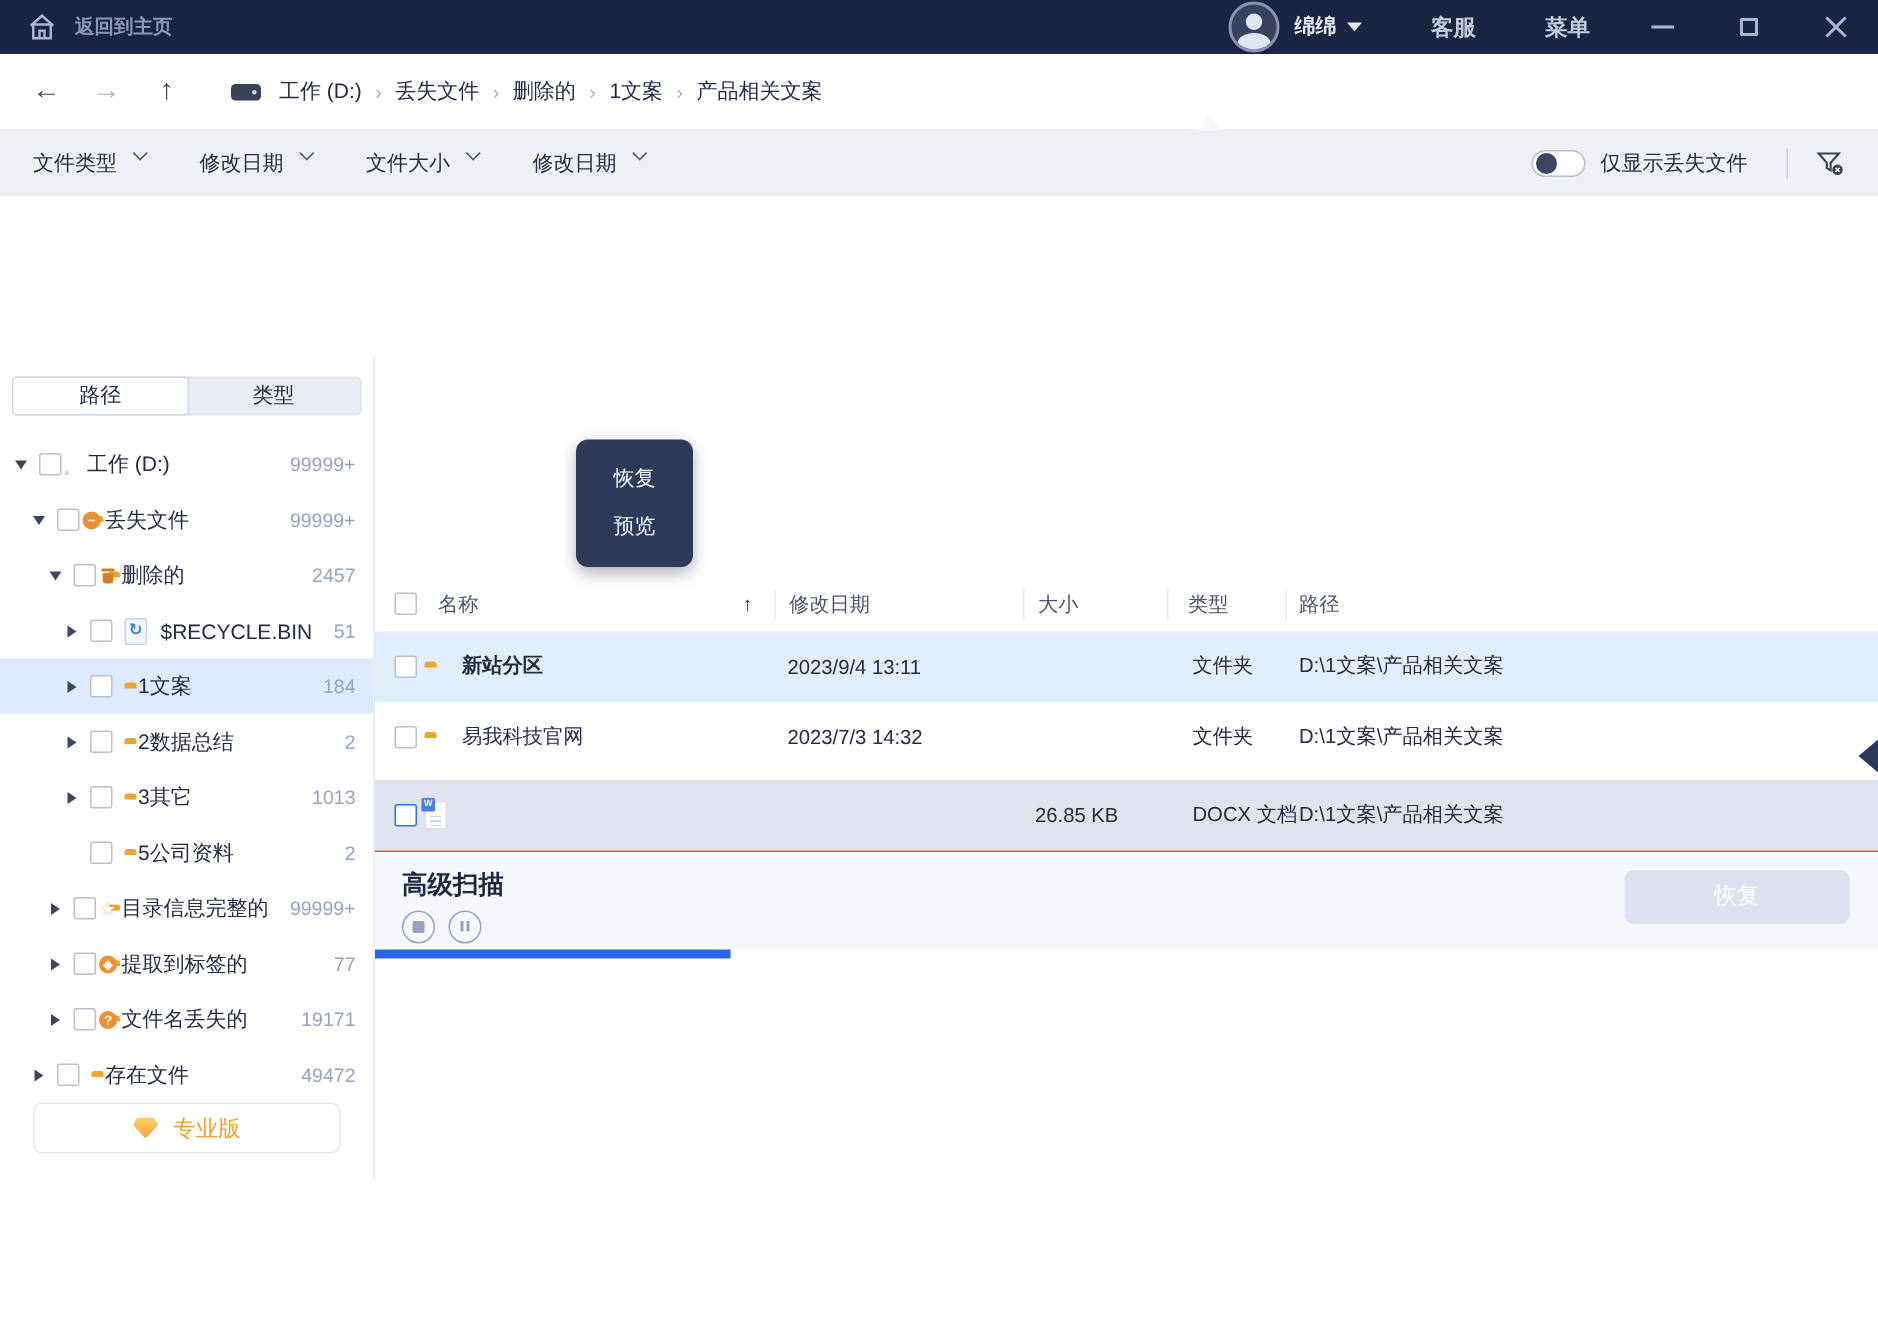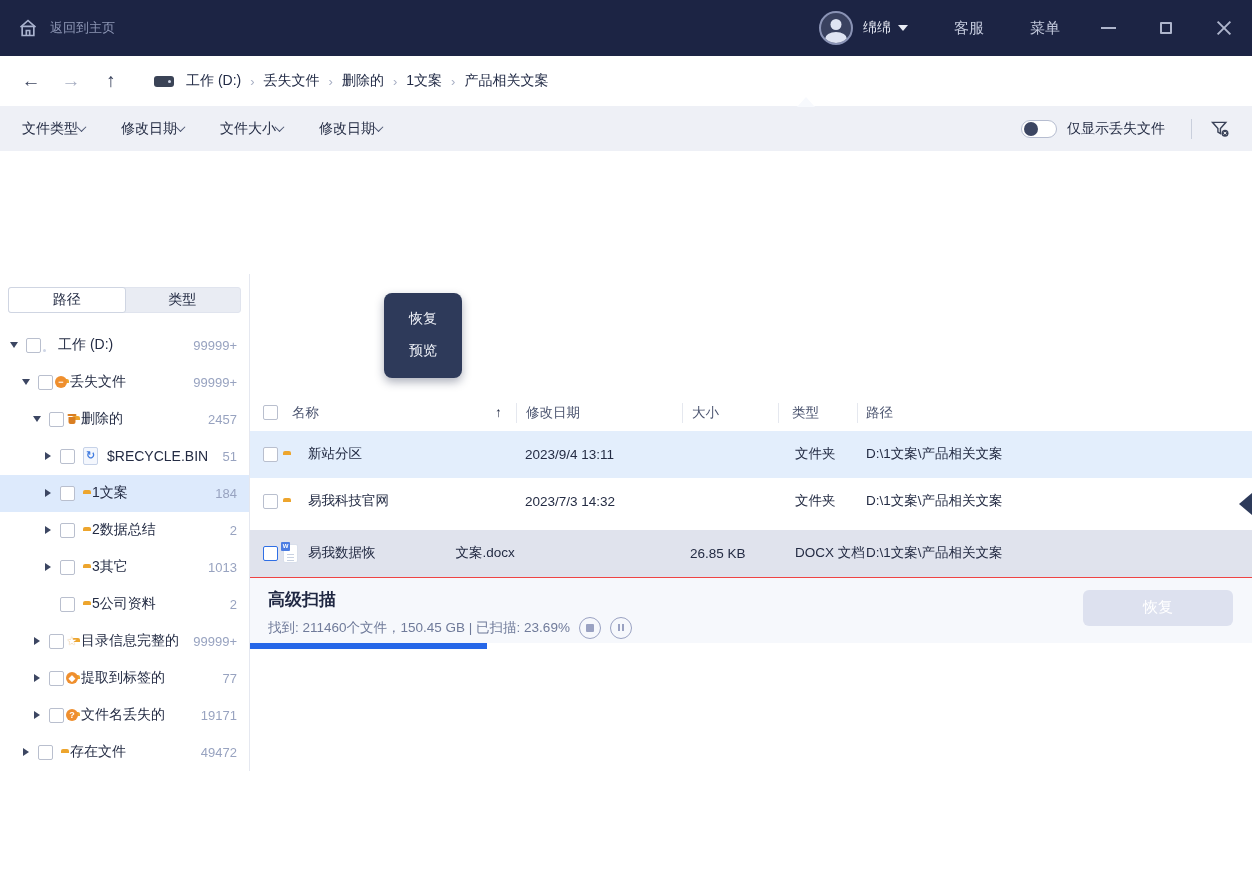--- a/index.html
+++ b/index.html
@@ -1,21 +1,21 @@
 <!DOCTYPE html>
 <html><head>
 <meta charset="utf-8">
 <style>
   * { margin:0; padding:0; box-sizing:border-box; }
   html,body { background:#cfd3dd; }
   body { font-family:"Liberation Sans","DejaVu Sans",sans-serif; }
   .window { position:relative; width:1252px; height:893px; background:#fff; overflow:hidden; display:flex; flex-direction:column; }
 
   
-  .titlebar { height:56px; background:#1c2444; display:flex; align-items:center; padding:0 18px; flex:none; }
+  .titlebar { height:36px; background:#1c2444; display:flex; align-items:center; padding:0 18px; flex:none;font-weight:bold; }
   .home-group { display:flex; align-items:center; gap:12px; }
   .home-label { color:#8d96b5; font-size:13px; }
   .tb-right { margin-left:auto; display:flex; align-items:center; }
   .avatar { width:34px; height:34px; border-radius:50%; background:#39415f; border:2px solid #8a93b5; position:relative; overflow:hidden; }
   .avatar::before { content:""; position:absolute; left:50%; top:6px; transform:translateX(-50%); width:11px; height:11px; border-radius:50%; background:#dfe4f2; }
   .avatar::after { content:""; position:absolute; left:50%; top:19px; transform:translateX(-50%); width:22px; height:14px; border-radius:50% 50% 0 0; background:#dfe4f2; }
   .username { color:#e8ebf5; font-size:14px; margin-left:10px; }
   .user-caret { width:0; height:0; border-left:5px solid transparent; border-right:5px solid transparent; border-top:6px solid #e8ebf5; margin-left:7px; }
   .tb-link { color:#c3c9dc; font-size:15px; margin-left:46px; cursor:default; }
   .win-btn { margin-left:38px; display:inline-flex; align-items:center; justify-content:center; width:20px; height:20px; }
@@ -39,21 +39,21 @@
   .btn-filter span.lbl { color:#2f6fe5; font-size:14px; }
   .btn-details { position:absolute; left:879px; top:61px; width:90px; height:30px; background:#edeff5; border-radius:4px; display:flex; align-items:center; justify-content:center; gap:7px; }
   .btn-details span.lbl { color:#242c44; font-size:14px; }
   .searchbox { position:absolute; left:995px; top:61px; width:240px; height:30px; background:#edeff5; border-radius:4px; display:flex; align-items:center; padding:0 10px; }
   .searchbox input { flex:1; border:none; outline:none; background:transparent; font-size:13px; color:#242c44; font-family:inherit; }
   .searchbox input::placeholder { color:#a9b0c2; }
 
   
   .filterbar { height:45px; background:#eef0f6; display:flex; align-items:center; padding:0 22px; position:relative; flex:none; }
   .popover-arrow { position:absolute; left:797px; top:-9px; width:0; height:0; border-left:9px solid transparent; border-right:9px solid transparent; border-bottom:10px solid #f7f9fd; }
-  .fdrop { display:flex; align-items:center; gap:0; margin-right:36px; font-size:14px; color:#242c44; }
+  .fdrop { display:flex; gap:12px; margin-right:36px; font-size:14px; color:#242c44; }
   .chev { width:7px; height:7px; border-right:1.6px solid #4a5470; border-bottom:1.6px solid #4a5470; transform:rotate(45deg) translate(-1px,-1px); }
   .fb-right { margin-left:auto; display:flex; align-items:center; }
   .toggle { width:36px; height:18px; border:1px solid #b6bdd0; border-radius:9px; background:#fff; position:relative; }
   .toggle .knob { position:absolute; left:2px; top:1px; width:14px; height:14px; border-radius:50%; background:#3c4662; }
   .toggle-label { font-size:14px; color:#242c44; margin-left:10px; }
   .vdiv { width:1px; height:20px; background:#c9cfdc; margin:0 18px 0 26px; }
 
   
   .bodyrow { flex:1; display:flex; min-height:0;align-items:center; }
   .sidebar { width:250px; flex:none; border-right:1px solid #e5e8f0; background:#fff; display:flex; flex-direction:column; position:relative; }
@@ -355,20 +355,24 @@
           <span class="exp">
               <span class="exp-closed"></span>
             </span>
           <span class="cb"></span>
           <span class="t-ic"><span class="folder"></span></span>
           <span class="tlabel">存在文件</span>
           <span class="tcount">49472</span>
         </div>
 
       </div>
+      <div class="pro-btn">
+        <span class="gem"></span>
+        <span class="pro-label">专业版</span>
+      </div>
     </div>
 
     <div class="main">
       <div class="thead">
         <span class="hcell" style="left:13px;">
             <span class="cb" style="margin:0;"></span>
           </span>
         <span class="hcell" style="left:42px;">名称</span>
         <span class="hcell" style="left:245px; color:#1f2742; font-weight:bold;">↑</span>
         <span class="hsep" style="left:266px;"></span>
@@ -382,21 +386,21 @@
       </div>
 
       <div class="rows">
         <div class="trow hl">
           <span class="c" style="left:13px;">
               <span class="cb" style="margin:0;"></span>
             </span>
           <span class="c" style="left:33px;">
               <span class="t-ic" style="margin:0;"><span class="folder"></span></span>
             </span>
-          <span class="c" style="left:58px;">新站分区</span>
+          <span class="c" style="left:58px;font-weight:bold;">新站分区</span>
           <span class="c" style="left:275px;">2023/9/4 13:11</span>
           <span class="c" style="left:440px;"></span>
           <span class="c" style="left:545px;">文件夹</span>
           <span class="c" style="left:616px;">D:\1文案\产品相关文案</span>
         </div>
 
         <div class="trow">
           <span class="c" style="left:13px;">
               <span class="cb" style="margin:0;"></span>
             </span>
@@ -412,35 +416,29 @@
 
         <div class="trow sel">
           <span class="c" style="left:13px;">
               <span class="cb cb-sel" style="margin:0;"></span>
             </span>
           <span class="c" style="left:33px;">
               <span class="docx">
                 <span class="wbadge">W</span>
               </span>
             </span>
-          <span class="c" style="left:58px;">
-              <span>易我数据恢</span>
-              <span class="name-gap"></span>
-              <span>文案.docx</span>
-            </span>
           <span class="c" style="left:440px;">26.85 KB</span>
           <span class="c" style="left:545px;">DOCX 文档</span>
           <span class="c" style="left:616px;">D:\1文案\产品相关文案</span>
         </div>
       </div>
 
       <div class="statusbar">
         <div class="scan-title">高级扫描</div>
         <div class="scan-line">
-          <span class="scan-stats">找到: 211460个文件，150.45 GB | 已扫描: 23.69%</span>
           <span class="circ-btn stop"></span>
           <span class="circ-btn pause"></span>
         </div>
         <button class="recover-btn">恢复</button>
       </div>
       <div class="progress-strip">
         <div class="progress-fill" style="width: 23.69%;"></div>
       </div>
     </div>
   </div>

